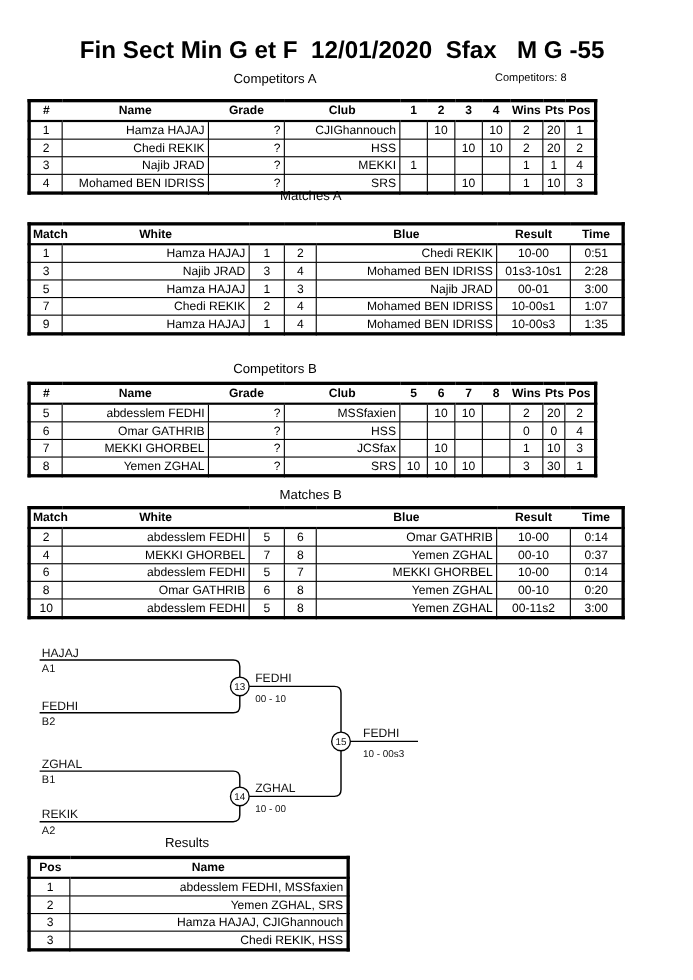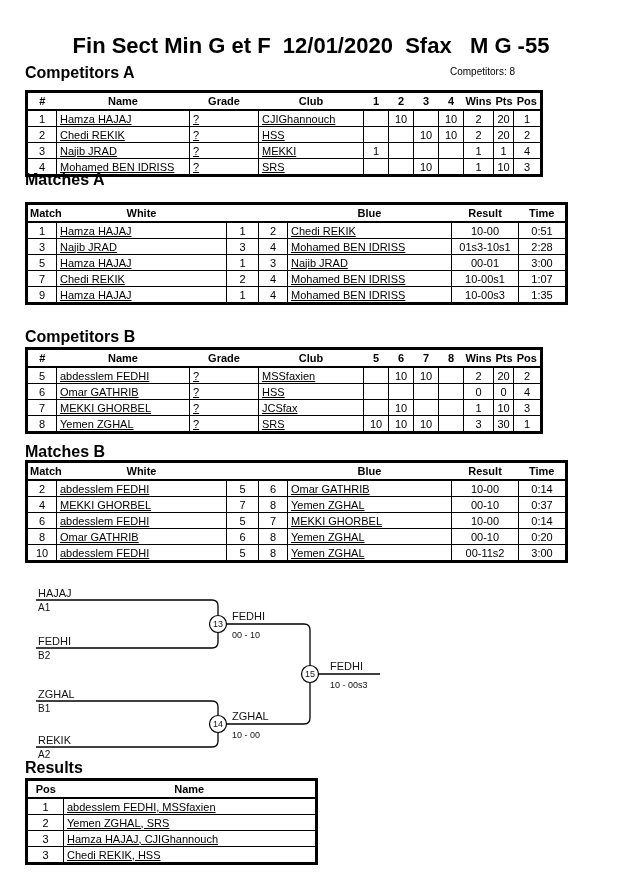--- a/index.html
+++ b/index.html
@@ -6,38 +6,38 @@
   body {
     width:630px; height:891px; background:#ffffff; color:#000;
     font-family:"Liberation Sans","DejaVu Sans",sans-serif;
     position:relative; overflow:hidden;
   }
   .page-title {
     position:absolute; top:33px; left:0; width:622px; margin:0;
     text-align:center; font-size:22px; font-weight:bold; white-space:pre;
   }
   .sec-title {
-    position:absolute; margin:0; font-size:16px; font-weight:bold; text-align:left;
+    position:absolute; margin:0; font-size:12px; font-weight:normal; text-align:center;
   }
   .comp-count { position:absolute; top:66px; left:450px; width:150px; font-size:10px; }
 
   table.grid {
     position:absolute; border-collapse:collapse; table-layout:fixed;
     background:#fff; border:3px solid #000;
   }
   table.grid td { border:1px solid #000; }
   table.grid th {
     border-left:0; border-right:0; border-top:0; border-bottom:2px solid #000;
     font-size:11px; font-weight:bold; height:16px; padding:0 2px;
     text-align:center; white-space:nowrap; overflow:visible;
   }
   table.grid td { font-size:11px; height:15px; padding:0 3px; white-space:nowrap; overflow:hidden; }
   th.lft { text-align:left; }
   td.ctr { text-align:center; padding:0 1px; }
-  td.lft { text-align:left;text-decoration:underline; }
+  td.lft { text-align:right; }
   th.hbL { border-left:1px solid #000; }
   th.thickL, td.thickL { border-left:3px solid #000; }
 
   svg.bracket { position:absolute; top:0; left:0; }
   svg .bl { fill:none; stroke:#000; stroke-width:1.3; }
   svg .bcirc { fill:#fff; stroke:#000; stroke-width:1.2; }
   svg text { fill:#111; font-family:"Liberation Sans","DejaVu Sans",sans-serif; }
   svg .pname { font-size:11px; }
   svg .seed  { font-size:10px; }
   svg .score { font-size:9px; }

